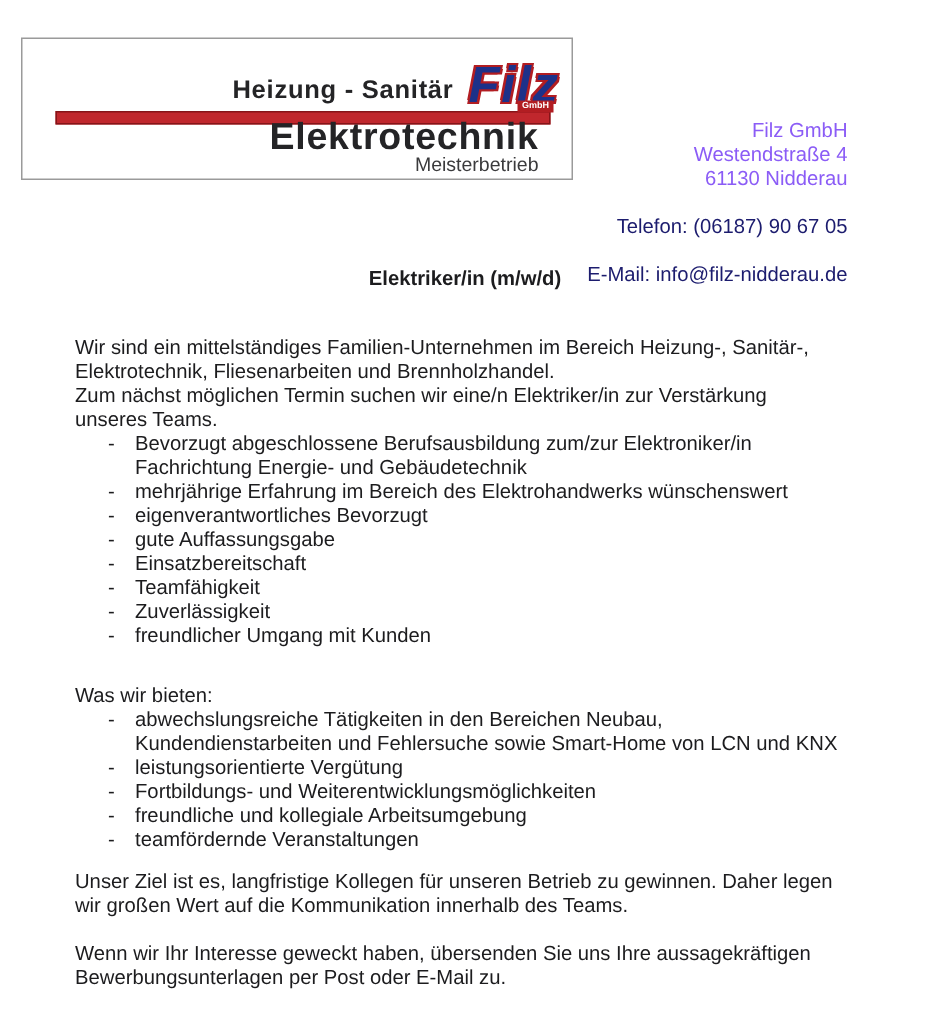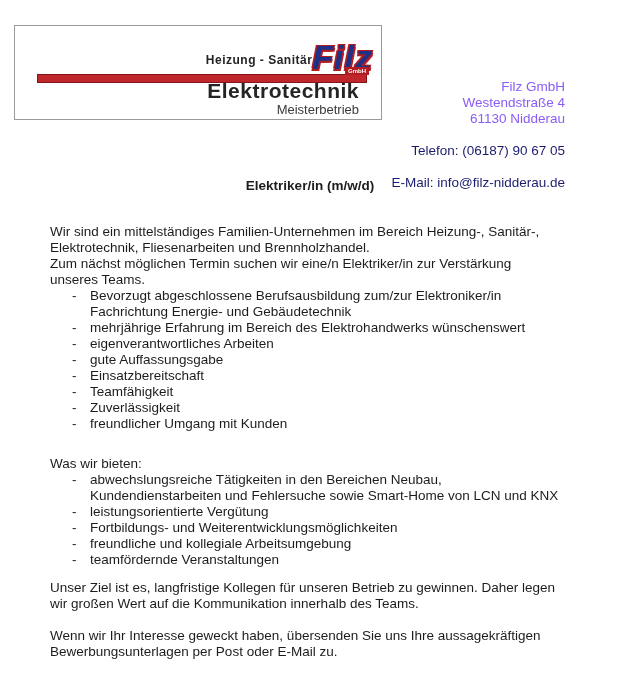--- a/index.html
+++ b/index.html
@@ -26,25 +26,25 @@
     background: #ffffff;
   }
   .logo-row1 {
     position: absolute;
     top: 14px; right: 8px;
     display: flex;
     align-items: flex-end;
   }
   .logo-heizung {
     font-weight: bold;
-    font-size: 12px;
+    font-size: 17px;
     letter-spacing: 0.5px;
     color: #242426;
     padding-bottom: 6px;
-    padding-right: 0;
+    padding-right: 10px;
     white-space: nowrap;
   }
   .logo-filz {
     font-weight: bold;
     font-style: italic;
     font-size: 34px;
     line-height: 34px;
     letter-spacing: 1px;
     color: #1d3189;
     text-shadow: -1.5px -1.5px 0 #b21d22, 1.5px -1.5px 0 #b21d22,
@@ -66,21 +66,21 @@
     position: absolute;
     top: 48px; left: 22px; right: 14px;
     height: 7px;
     background: #c0272d;
     border: 1px solid #851419;
   }
   .logo-elektro {
     position: absolute;
     top: 57px; right: 22px;
     font-weight: bold;
-    font-size: 21px;
+    font-size: 25px;
     letter-spacing: 0.5px;
     color: #242426;
     white-space: nowrap;
   }
   .logo-meister {
     position: absolute;
     top: 76px; right: 22px;
     font-size: 13px;
     color: #3a3a3c;
     white-space: nowrap;
@@ -159,21 +159,21 @@
 Fachrichtung Energie- und Gebäudetechnik</span>
       </div>
 
       <div class="li">
         <span class="dash">-</span>
         <span class="txt">mehrjährige Erfahrung im Bereich des Elektrohandwerks wünschenswert</span>
       </div>
 
       <div class="li">
         <span class="dash">-</span>
-        <span class="txt">eigenverantwortliches Arbeiten</span>
+        <span class="txt">eigenverantwortliches Bevorzugt</span>
       </div>
 
       <div class="li">
         <span class="dash">-</span>
         <span class="txt">gute Auffassungsgabe</span>
       </div>
 
       <div class="li">
         <span class="dash">-</span>
         <span class="txt">Einsatzbereitschaft</span>

